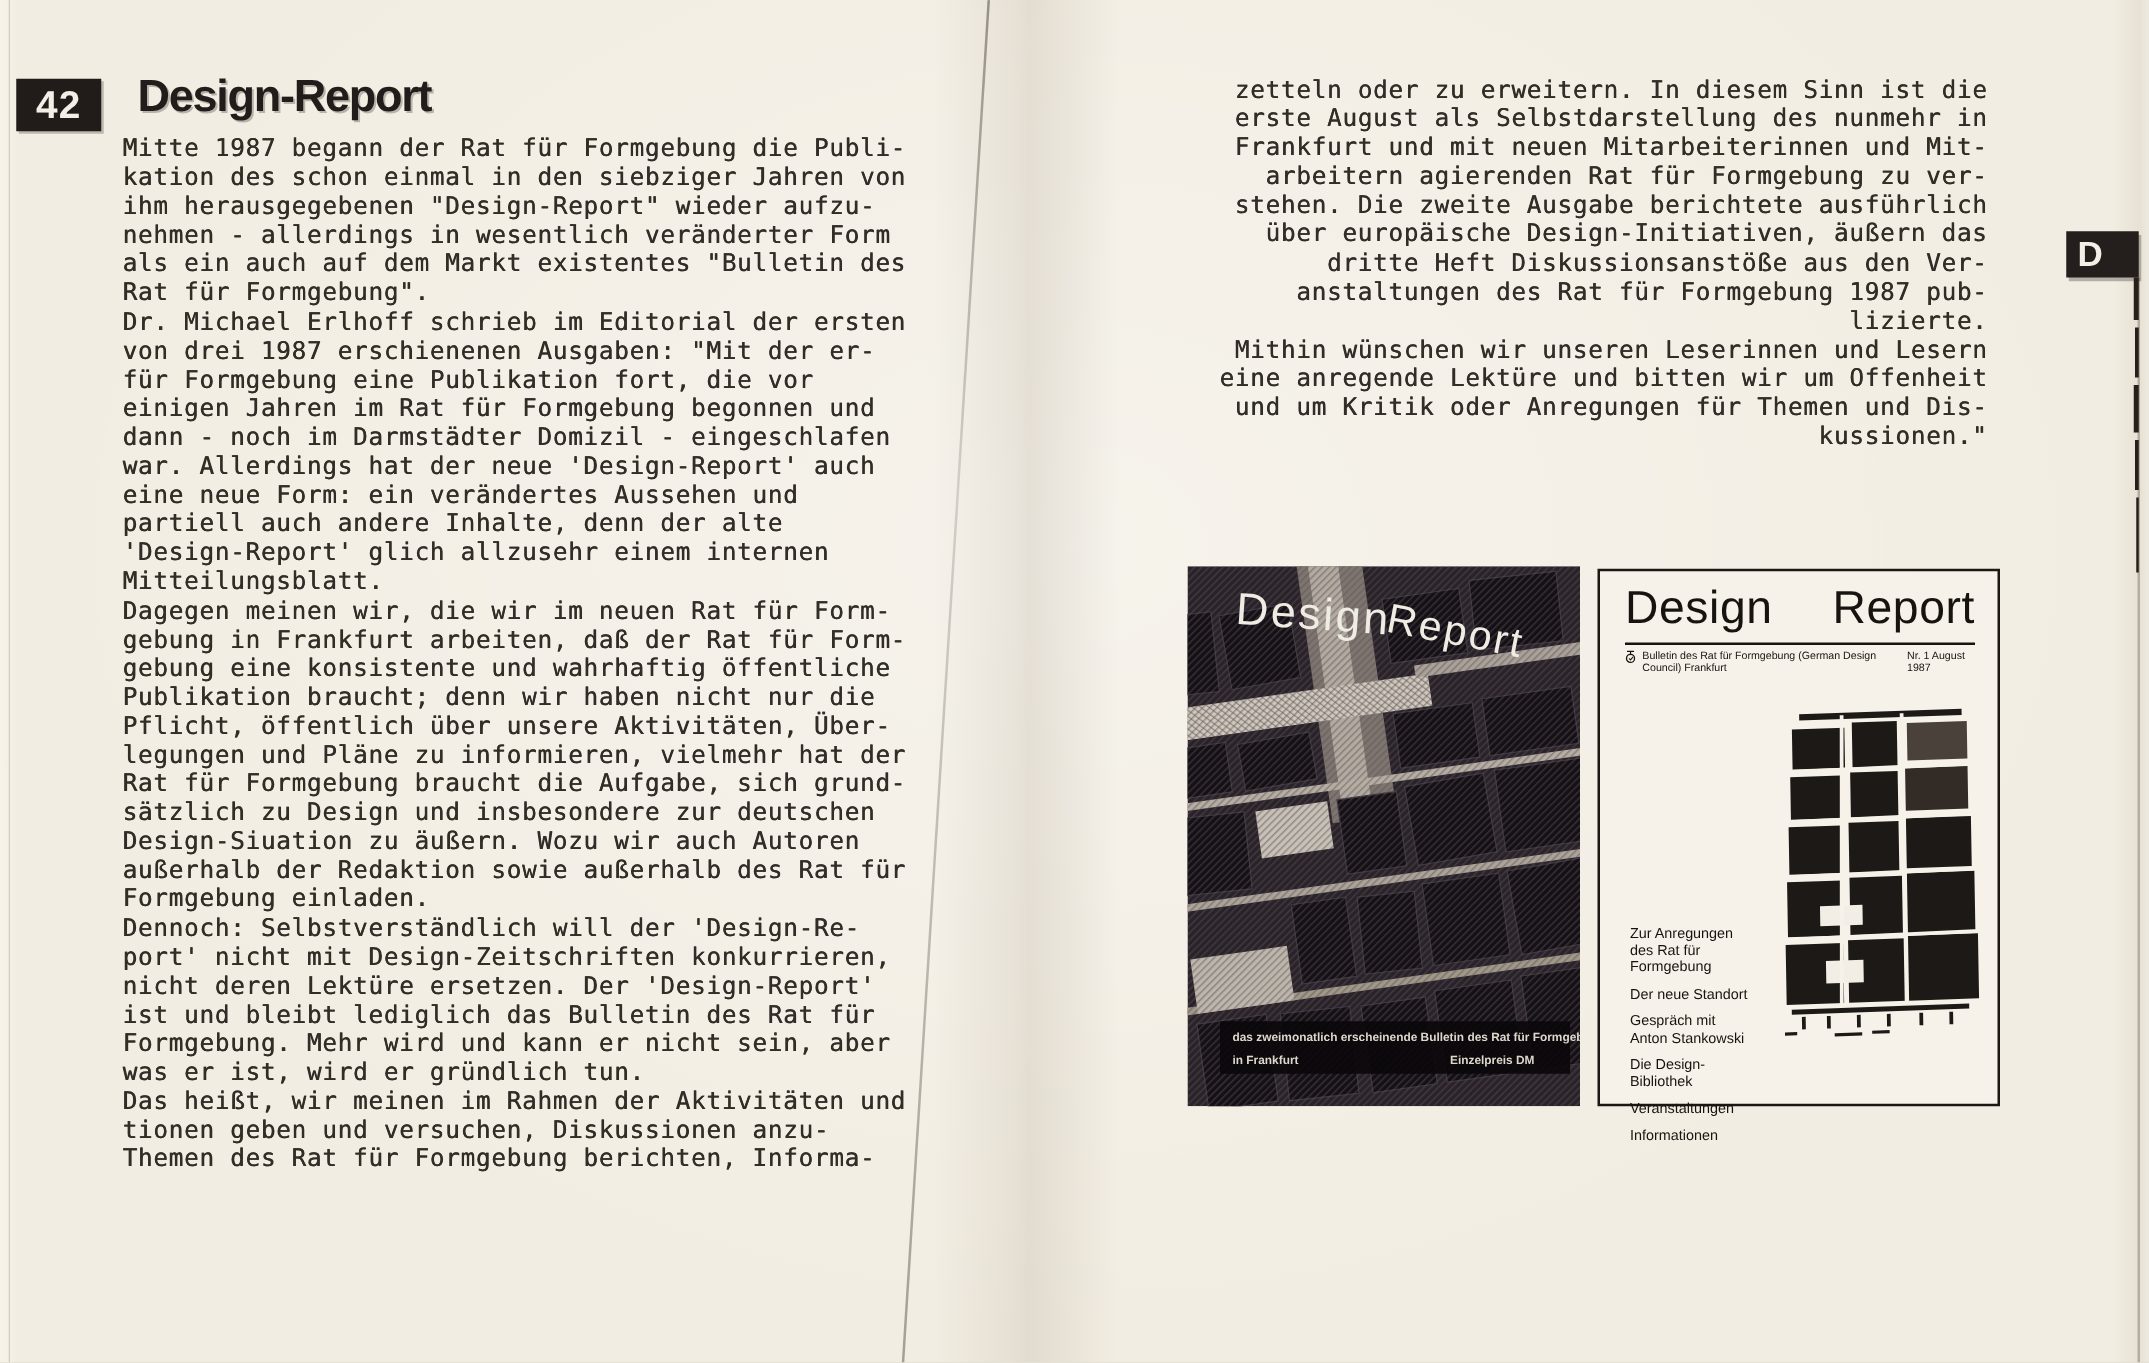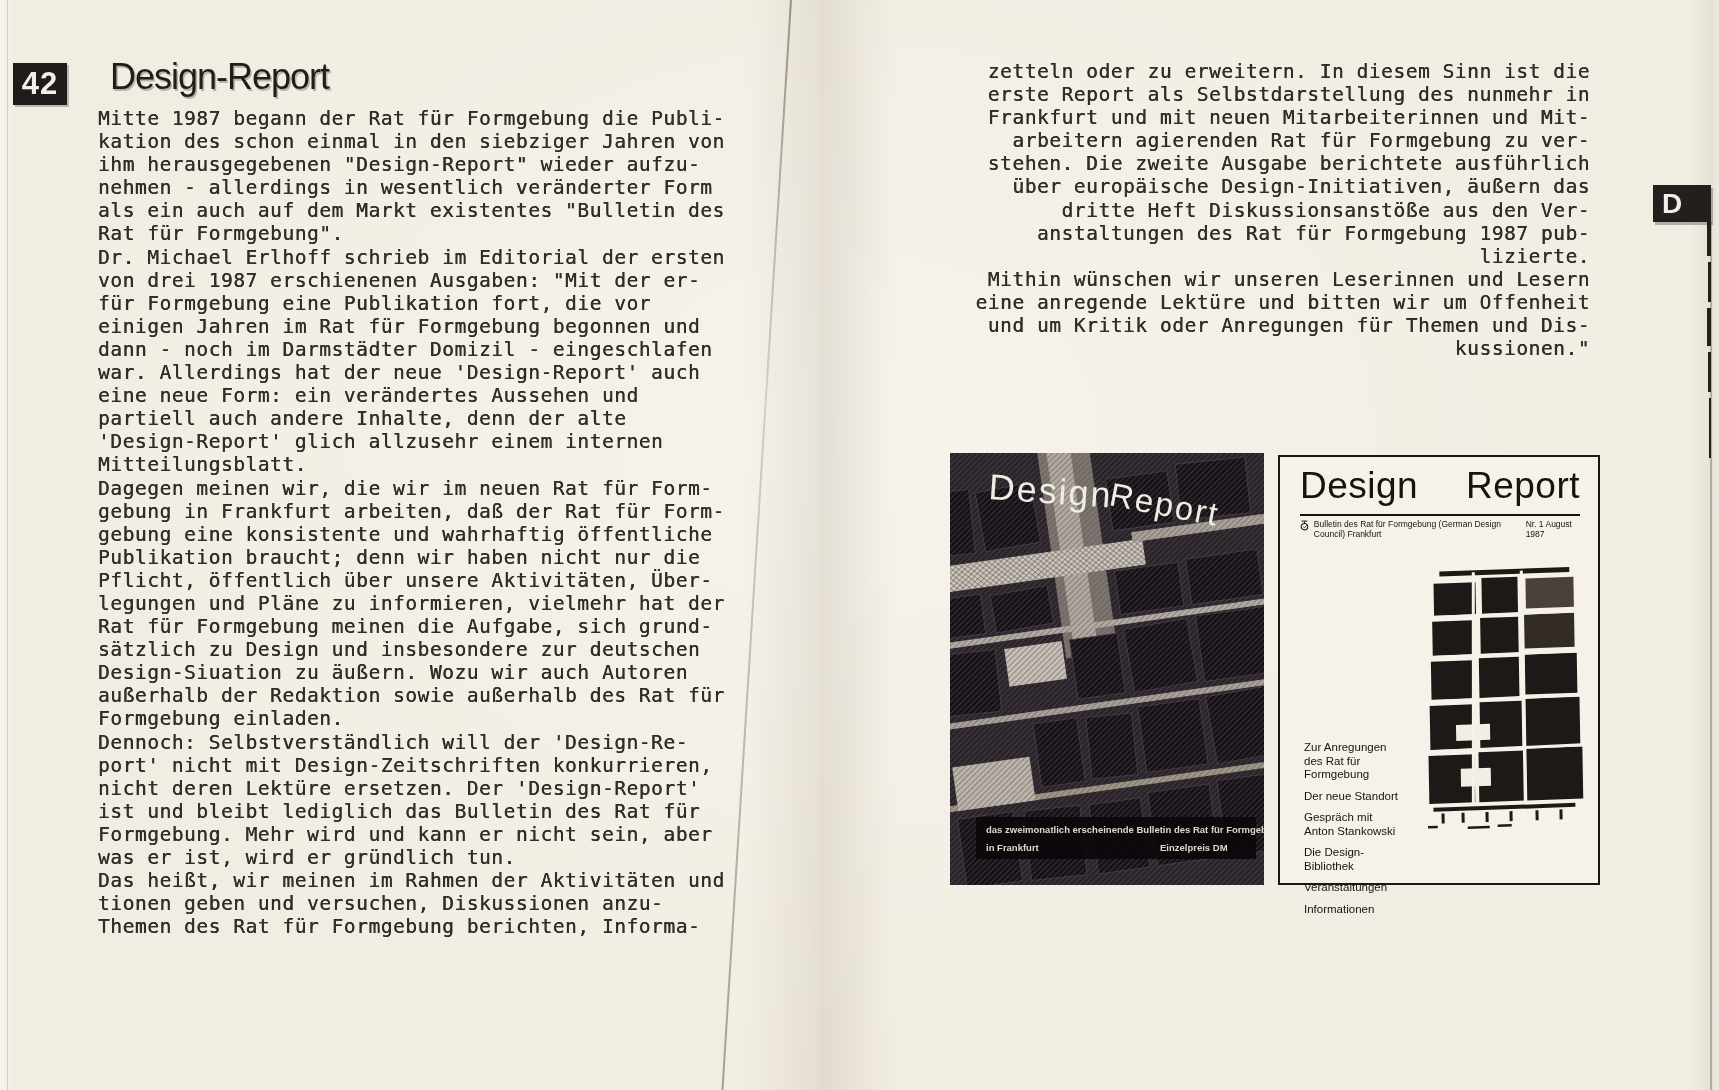--- a/index.html
+++ b/index.html
@@ -16,25 +16,25 @@
   .scan-edge-left{position:absolute;left:7px;top:0;width:1px;height:100%;background:rgba(90,80,70,0.22);}
   .gutter-crease{position:absolute;left:790px;top:0;width:2px;height:1110px;
     background:linear-gradient(to bottom,rgba(70,60,50,.5),rgba(70,60,50,.18) 35%,rgba(70,60,50,.45));
     transform:rotate(3.6deg);transform-origin:top left;}
   .gutter-shade{position:absolute;left:745px;top:0;width:150px;height:100%;
     background:linear-gradient(to right,rgba(140,125,105,0) 0%,rgba(140,125,105,0.12) 45%,rgba(140,125,105,0.16) 52%,rgba(140,125,105,0) 100%);}
   .edge-mark{position:absolute;background:#241f1b;}
   .edge-line{position:absolute;left:1710px;top:222px;width:2px;height:868px;background:rgba(60,50,45,0.30);}
 
   
-  .pagenum-box{position:absolute;left:13px;top:63px;width:54px;height:42px;background:#211c19;
+  .pagenum-box{position:absolute;left:13px;top:63px;width:68px;height:42px;background:#211c19;
     color:#f4efe6;font-family:"Liberation Sans",sans-serif;font-weight:bold;font-size:31px;
     display:flex;align-items:center;justify-content:center;letter-spacing:1px;box-shadow:2px 2px 0 rgba(33,28,25,0.25);}
   .article-title{position:absolute;left:110px;top:56px;font-family:"Liberation Sans",sans-serif;
-    font-weight:400;font-size:36px;letter-spacing:-1px;color:#221d1a;
+    font-weight:700;font-size:36px;letter-spacing:-1px;color:#221d1a;
     text-shadow:1.5px 1.5px 0 rgba(34,29,26,0.28);}
   .body-col{position:absolute;font-size:19.5px;line-height:23.1px;letter-spacing:0.55px;
     text-shadow:0.3px 0 0 currentColor;}
   .body-col .tline{white-space:pre;height:23.1px;}
   .col-left{left:98px;top:107px;width:660px;}
   .col-right{left:950px;top:60px;width:640px;text-align:right;}
 
   
   .tab-d{position:absolute;left:1653px;top:185px;width:58px;height:37px;background:#241f1c;
     color:#f4efe6;font-family:"Liberation Sans",sans-serif;font-weight:bold;font-size:28px;
@@ -86,39 +86,39 @@
       <div class="tline">eine neue Form: ein verändertes Aussehen und</div>
       <div class="tline">partiell auch andere Inhalte, denn der alte</div>
       <div class="tline">'Design-Report' glich allzusehr einem internen</div>
       <div class="tline">Mitteilungsblatt.</div>
       <div class="tline">Dagegen meinen wir, die wir im neuen Rat für Form-</div>
       <div class="tline">gebung in Frankfurt arbeiten, daß der Rat für Form-</div>
       <div class="tline">gebung eine konsistente und wahrhaftig öffentliche</div>
       <div class="tline">Publikation braucht; denn wir haben nicht nur die</div>
       <div class="tline">Pflicht, öffentlich über unsere Aktivitäten, Über-</div>
       <div class="tline">legungen und Pläne zu informieren, vielmehr hat der</div>
-      <div class="tline">Rat für Formgebung meinen die Aufgabe, sich grund-</div>
+      <div class="tline">Rat für Formgebung braucht die Aufgabe, sich grund-</div>
       <div class="tline">sätzlich zu Design und insbesondere zur deutschen</div>
       <div class="tline">Design-Siuation zu äußern. Wozu wir auch Autoren</div>
       <div class="tline">außerhalb der Redaktion sowie außerhalb des Rat für</div>
       <div class="tline">Formgebung einladen.</div>
       <div class="tline">Dennoch: Selbstverständlich will der 'Design-Re-</div>
       <div class="tline">port' nicht mit Design-Zeitschriften konkurrieren,</div>
       <div class="tline">nicht deren Lektüre ersetzen. Der 'Design-Report'</div>
       <div class="tline">ist und bleibt lediglich das Bulletin des Rat für</div>
       <div class="tline">Formgebung. Mehr wird und kann er nicht sein, aber</div>
       <div class="tline">was er ist, wird er gründlich tun.</div>
       <div class="tline">Das heißt, wir meinen im Rahmen der Aktivitäten und</div>
       <div class="tline">tionen geben und versuchen, Diskussionen anzu-</div>
       <div class="tline">Themen des Rat für Formgebung berichten, Informa-</div>
     </div>
 
   <div class="body-col col-right">
       <div class="tline">zetteln oder zu erweitern. In diesem Sinn ist die</div>
-      <div class="tline">erste Report als Selbstdarstellung des nunmehr in</div>
+      <div class="tline">erste August als Selbstdarstellung des nunmehr in</div>
       <div class="tline">Frankfurt und mit neuen Mitarbeiterinnen und Mit-</div>
       <div class="tline">arbeitern agierenden Rat für Formgebung zu ver-</div>
       <div class="tline">stehen. Die zweite Ausgabe berichtete ausführlich</div>
       <div class="tline">über europäische Design-Initiativen, äußern das</div>
       <div class="tline">dritte Heft Diskussionsanstöße aus den Ver-</div>
       <div class="tline">anstaltungen des Rat für Formgebung 1987 pub-</div>
       <div class="tline">lizierte.</div>
       <div class="tline">Mithin wünschen wir unseren Leserinnen und Lesern</div>
       <div class="tline">eine anregende Lektüre und bitten wir um Offenheit</div>
       <div class="tline">und um Kritik oder Anregungen für Themen und Dis-</div>

